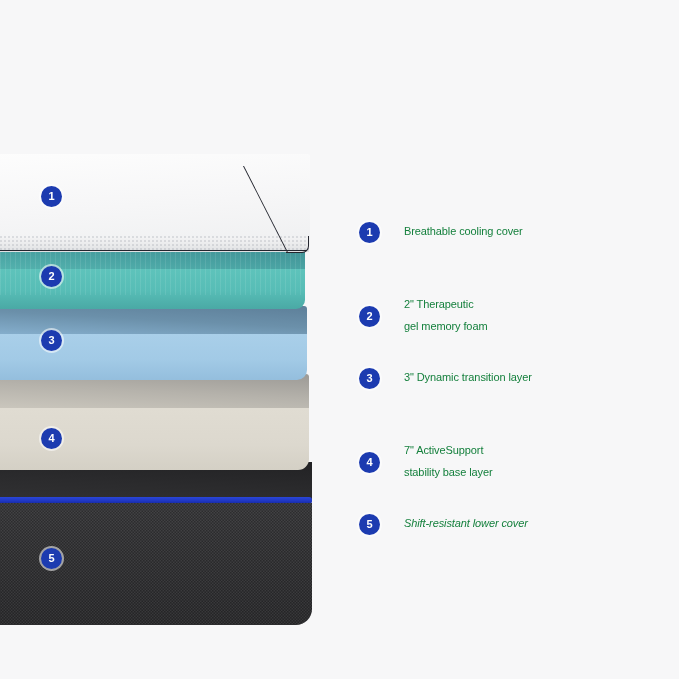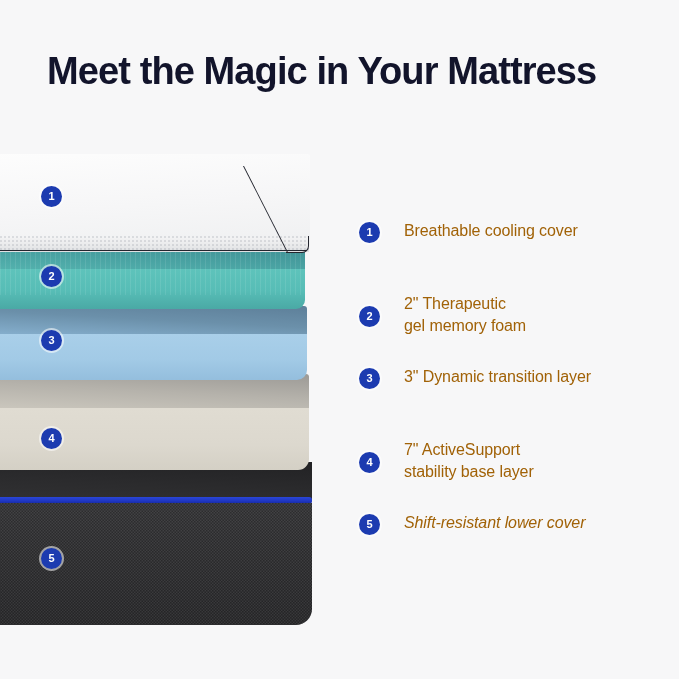--- a/index.html
+++ b/index.html
@@ -246,22 +246,22 @@
     position: absolute;
     left: 0;
     width: 300px;
   }
   .legend-item .badge {
     left: 0px;
   }
   .legend-label {
     position: absolute;
     left: 45px;
-    font-size: 16px;
-    color: #a16207;
+    font-size: 11px;
+    color: #15803d;
     line-height: 22px;
     letter-spacing: -0.1px;
     white-space: pre-line;
   }
   #legend-item-1 { top: 0px; }
   #legend-item-1 .badge { top: 10px; }
   #legend-item-1 .legend-label { top: 8px; }
 
   #legend-item-2 { top: 73px; }
   #legend-item-2 .badge { top: 21px; }
@@ -277,21 +277,20 @@
 
   #legend-item-5 { top: 292px; }
   #legend-item-5 .badge { top: 10px; }
   #legend-item-5 .legend-label { top: 8px; font-style: italic; }
 </style>
 </head>
 <body>
 
 <div id="infographic">
 
-  <div id="page-title">Meet the Magic in Your Mattress</div>
 
   <div id="mattress-illustration">
 
     <div class="layer" id="layer-5">
       <div class="l5-top"></div>
       <div class="l5-piping"></div>
       <div class="l5-face"></div>
       <div class="l5-weave"></div>
     </div>
 

